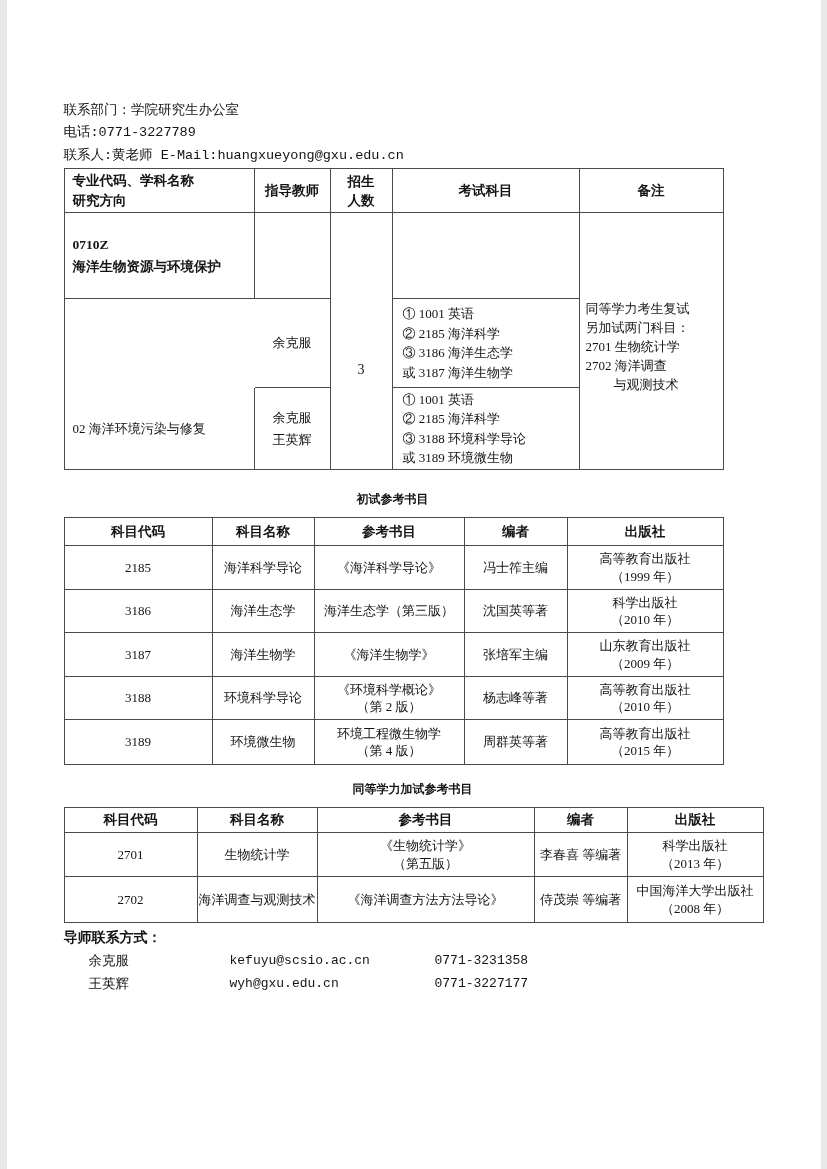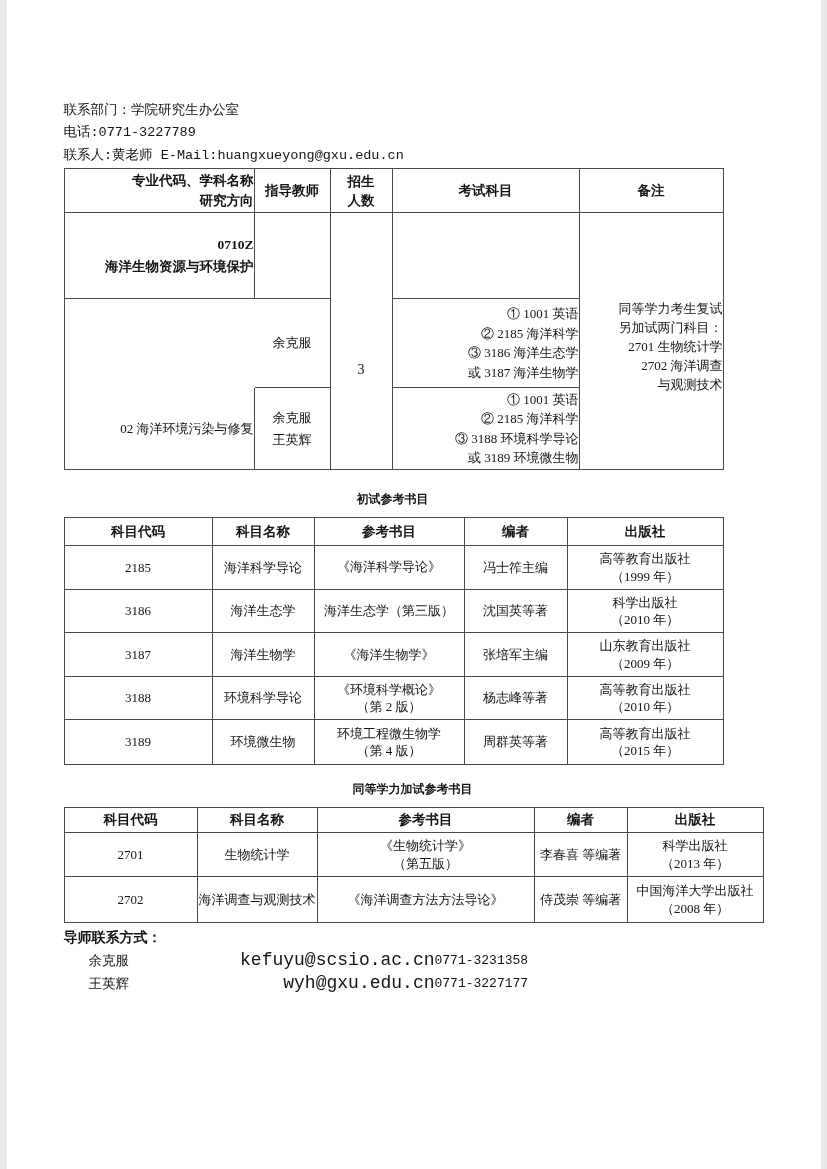--- a/index.html
+++ b/index.html
@@ -17,21 +17,21 @@
   
   .contact-block { position:absolute; left:57px; top:98px; font-size:13.5px; line-height:23px; }
 
   
   .gtable { position:absolute; display:grid; border:1px solid #4a4a4a; background:#fff; }
   .cell { border-right:1px solid #4a4a4a; border-bottom:1px solid #4a4a4a;
           display:flex; flex-direction:column; align-items:center; justify-content:center;
           font-size:13px; line-height:18px; text-align:center; overflow:hidden; }
   .no-r { border-right:none; }
   .no-b { border-bottom:none; }
-  .left  { align-items:flex-end; text-align:left; }
+  .left  { align-items:flex-start; text-align:left; }
   .hdr { font-weight:bold; font-size:13.5px; }
 
   
   .main-table { left:57px; top:168px;
     grid-template-columns:190px 76px 62px 187px 143px;
     grid-template-rows:44px 86px 89px 81px; }
   .main-table .pad-l { padding-left:8px; }
   .prog-cell { justify-content:center; line-height:22px; font-weight:bold; font-size:13.5px; }
   .enroll-cell { justify-content:flex-start; padding-top:148px; font-size:14px; }
   .subj-cell { justify-content:center; padding-left:10px; line-height:19.5px; }
@@ -49,21 +49,21 @@
     grid-template-columns:133px 120px 217px 93px 135px;
     grid-template-rows:25px 44px 45px; }
   .ref-hdr { font-weight:bold; font-size:13.5px; }
   .book-cell div, .pub-cell div { line-height:17.5px; }
 
   
   .advisor-block { position:absolute; left:57px; top:927px; font-size:13.5px; }
   .advisor-title { font-weight:bold; font-size:14px; line-height:22px; }
   .advisor-row { display:flex; line-height:23px; }
   .advisor-row .name { margin-left:25px; width:141px; }
-  .advisor-row .email { width:205px; font-size:18px;text-align:right; }
+  .advisor-row .email { width:205px; font-size:13px; }
   .advisor-row .phone { font-size:13px; }
 </style>
 </head>
 <body>
 
 <div class="page">
 
   <div class="contact-block">
     <div>联系部门：学院研究生办公室</div>
     <div class="mono">电话:0771-3227789</div>
@@ -135,21 +135,21 @@
 
   <div class="gtable ref1">
     <div class="cell ref-hdr" style="grid-area:1/1;">科目代码</div>
     <div class="cell ref-hdr" style="grid-area:1/2;">科目名称</div>
     <div class="cell ref-hdr" style="grid-area:1/3;">参考书目</div>
     <div class="cell ref-hdr" style="grid-area:1/4;">编者</div>
     <div class="cell ref-hdr no-r" style="grid-area:1/5;">出版社</div>
 
     <div class="cell" style="grid-area:2/1;">2185</div>
     <div class="cell" style="grid-area:2/2;">海洋科学导论</div>
-    <div class="cell book-cell" style="grid-area:2/3;font-family:Liberation Mono, monospace;">
+    <div class="cell book-cell" style="grid-area:2/3;">
       <div>《海洋科学导论》</div>
     </div>
     <div class="cell" style="grid-area:2/4;">冯士筰主编</div>
     <div class="cell pub-cell no-r" style="grid-area:2/5;">
       <div>高等教育出版社</div>
       <div>（1999 年）</div>
     </div>
 
     <div class="cell" style="grid-area:3/1;">3186</div>
     <div class="cell" style="grid-area:3/2;">海洋生态学</div>

